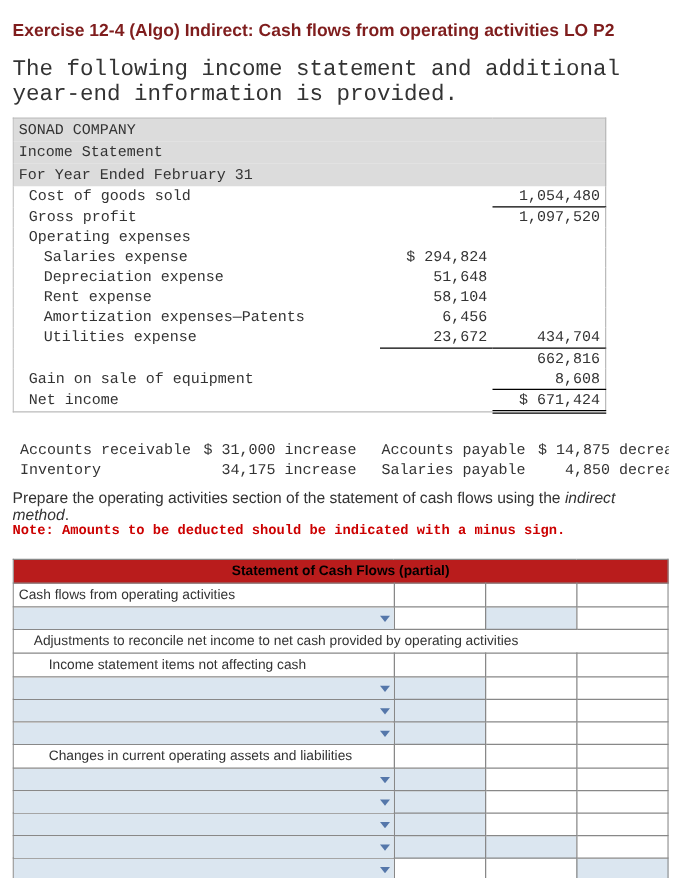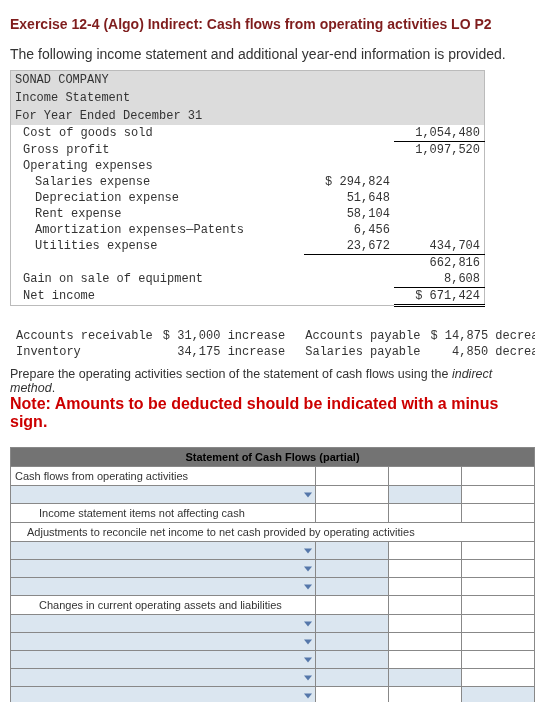--- a/index.html
+++ b/index.html
@@ -8,21 +8,21 @@
     color: #333;
     margin: 10px;
     width: 525px;
   }
   h2.title {
     color: #7f1d1d;
     font-size: 14px;
     font-weight: bold;
     margin: 6px 0 14px 0;
   }
-  .intro { font-size: 14px; margin-bottom: 8px; }
+  .intro { font-size: 18px; margin-bottom: 8px; font-family: Liberation Mono, monospace; }
   .mono { font-family: "Courier New", Courier, monospace; font-size: 12px; }
   .income-statement {
     border: 1px solid #bbb;
     border-collapse: collapse;
     width: 475px;
     margin-bottom: 20px;
   }
   .income-statement td { padding: 1px 4px; white-space: nowrap; }
   .is-head { background: #dcdcdc; text-align: left; }
   .is-head td { padding: 2px 4px; }
@@ -30,36 +30,36 @@
   .ul-single { border-bottom: 1px solid #000; }
   .ul-double-bot { border-bottom: 3px double #000; }
   .indent1 { padding-left: 12px !important; }
   .indent2 { padding-left: 24px !important; }
 
   .add-info { margin-bottom: 6px; font-family: Liberation Mono, monospace; }
   .add-info td { padding: 0 4px; white-space: nowrap; }
 
   .prep-text { font-size: 12.5px; margin-top: 2px; }
   .prep-text i { font-style: italic; }
-  .note-red { color: #cc0000; font-weight: bold; font-size: 16px; margin-bottom: 16px; }
+  .note-red { color: #cc0000; font-weight: bold; font-size: 11px; margin-bottom: 16px; font-family: Liberation Mono, monospace; }
 
   .scf {
     border-collapse: collapse;
     width: 525px;
     table-layout: fixed;
   }
   .scf th, .scf td {
     border: 1px solid #888;
     padding: 3px 4px;
     font-size: 11px;
     height: 18px;
     box-sizing: border-box;
   }
   .scf .hdr {
-    background: #737373;
+    background: #b91c1c;
     font-weight: bold;
     color: #000;
   }
   .scf .section-row td {
     background: #fff;
   }
   .scf .input-cell {
     background: #dbe6f0;
     position: relative;
   }
@@ -90,21 +90,21 @@
 
 <table class="income-statement mono">
   <tbody>
       <tr class="is-head">
         <td colspan="3">SONAD COMPANY</td>
       </tr>
   <tr class="is-head">
         <td colspan="3">Income Statement</td>
       </tr>
   <tr class="is-head">
-        <td colspan="3">For Year Ended December 31</td>
+        <td colspan="3">For Year Ended February 31</td>
       </tr>
 
   <tr>
     <td class="indent1">Cost of goods sold</td>
     <td></td>
     <td class="num ul-single">1,054,480</td>
   </tr>
   <tr>
     <td class="indent1">Gross profit</td>
     <td></td>
@@ -202,29 +202,29 @@
   </tr>
   <tr>
     <td class="input-cell">
           <span class="dd"></span>
         </td>
     <td class="spacer-col"></td>
     <td class="amt-cell"></td>
     <td class="spacer-col"></td>
   </tr>
 
+  <tr class="section-row indent">
+    <td colspan="4">Adjustments to reconcile net income to net cash provided by operating activities</td>
+  </tr>
   <tr class="section-row indent2row">
     <td>Income statement items not affecting cash</td>
     <td class="spacer-col"></td>
     <td class="spacer-col"></td>
     <td class="spacer-col"></td>
   </tr>
-  <tr class="section-row indent">
-    <td colspan="4">Adjustments to reconcile net income to net cash provided by operating activities</td>
-  </tr>
   <tr>
     <td class="input-cell">
           <span class="dd"></span>
         </td>
     <td class="amt-cell"></td>
     <td class="spacer-col"></td>
     <td class="spacer-col"></td>
   </tr>
   <tr>
     <td class="input-cell">

